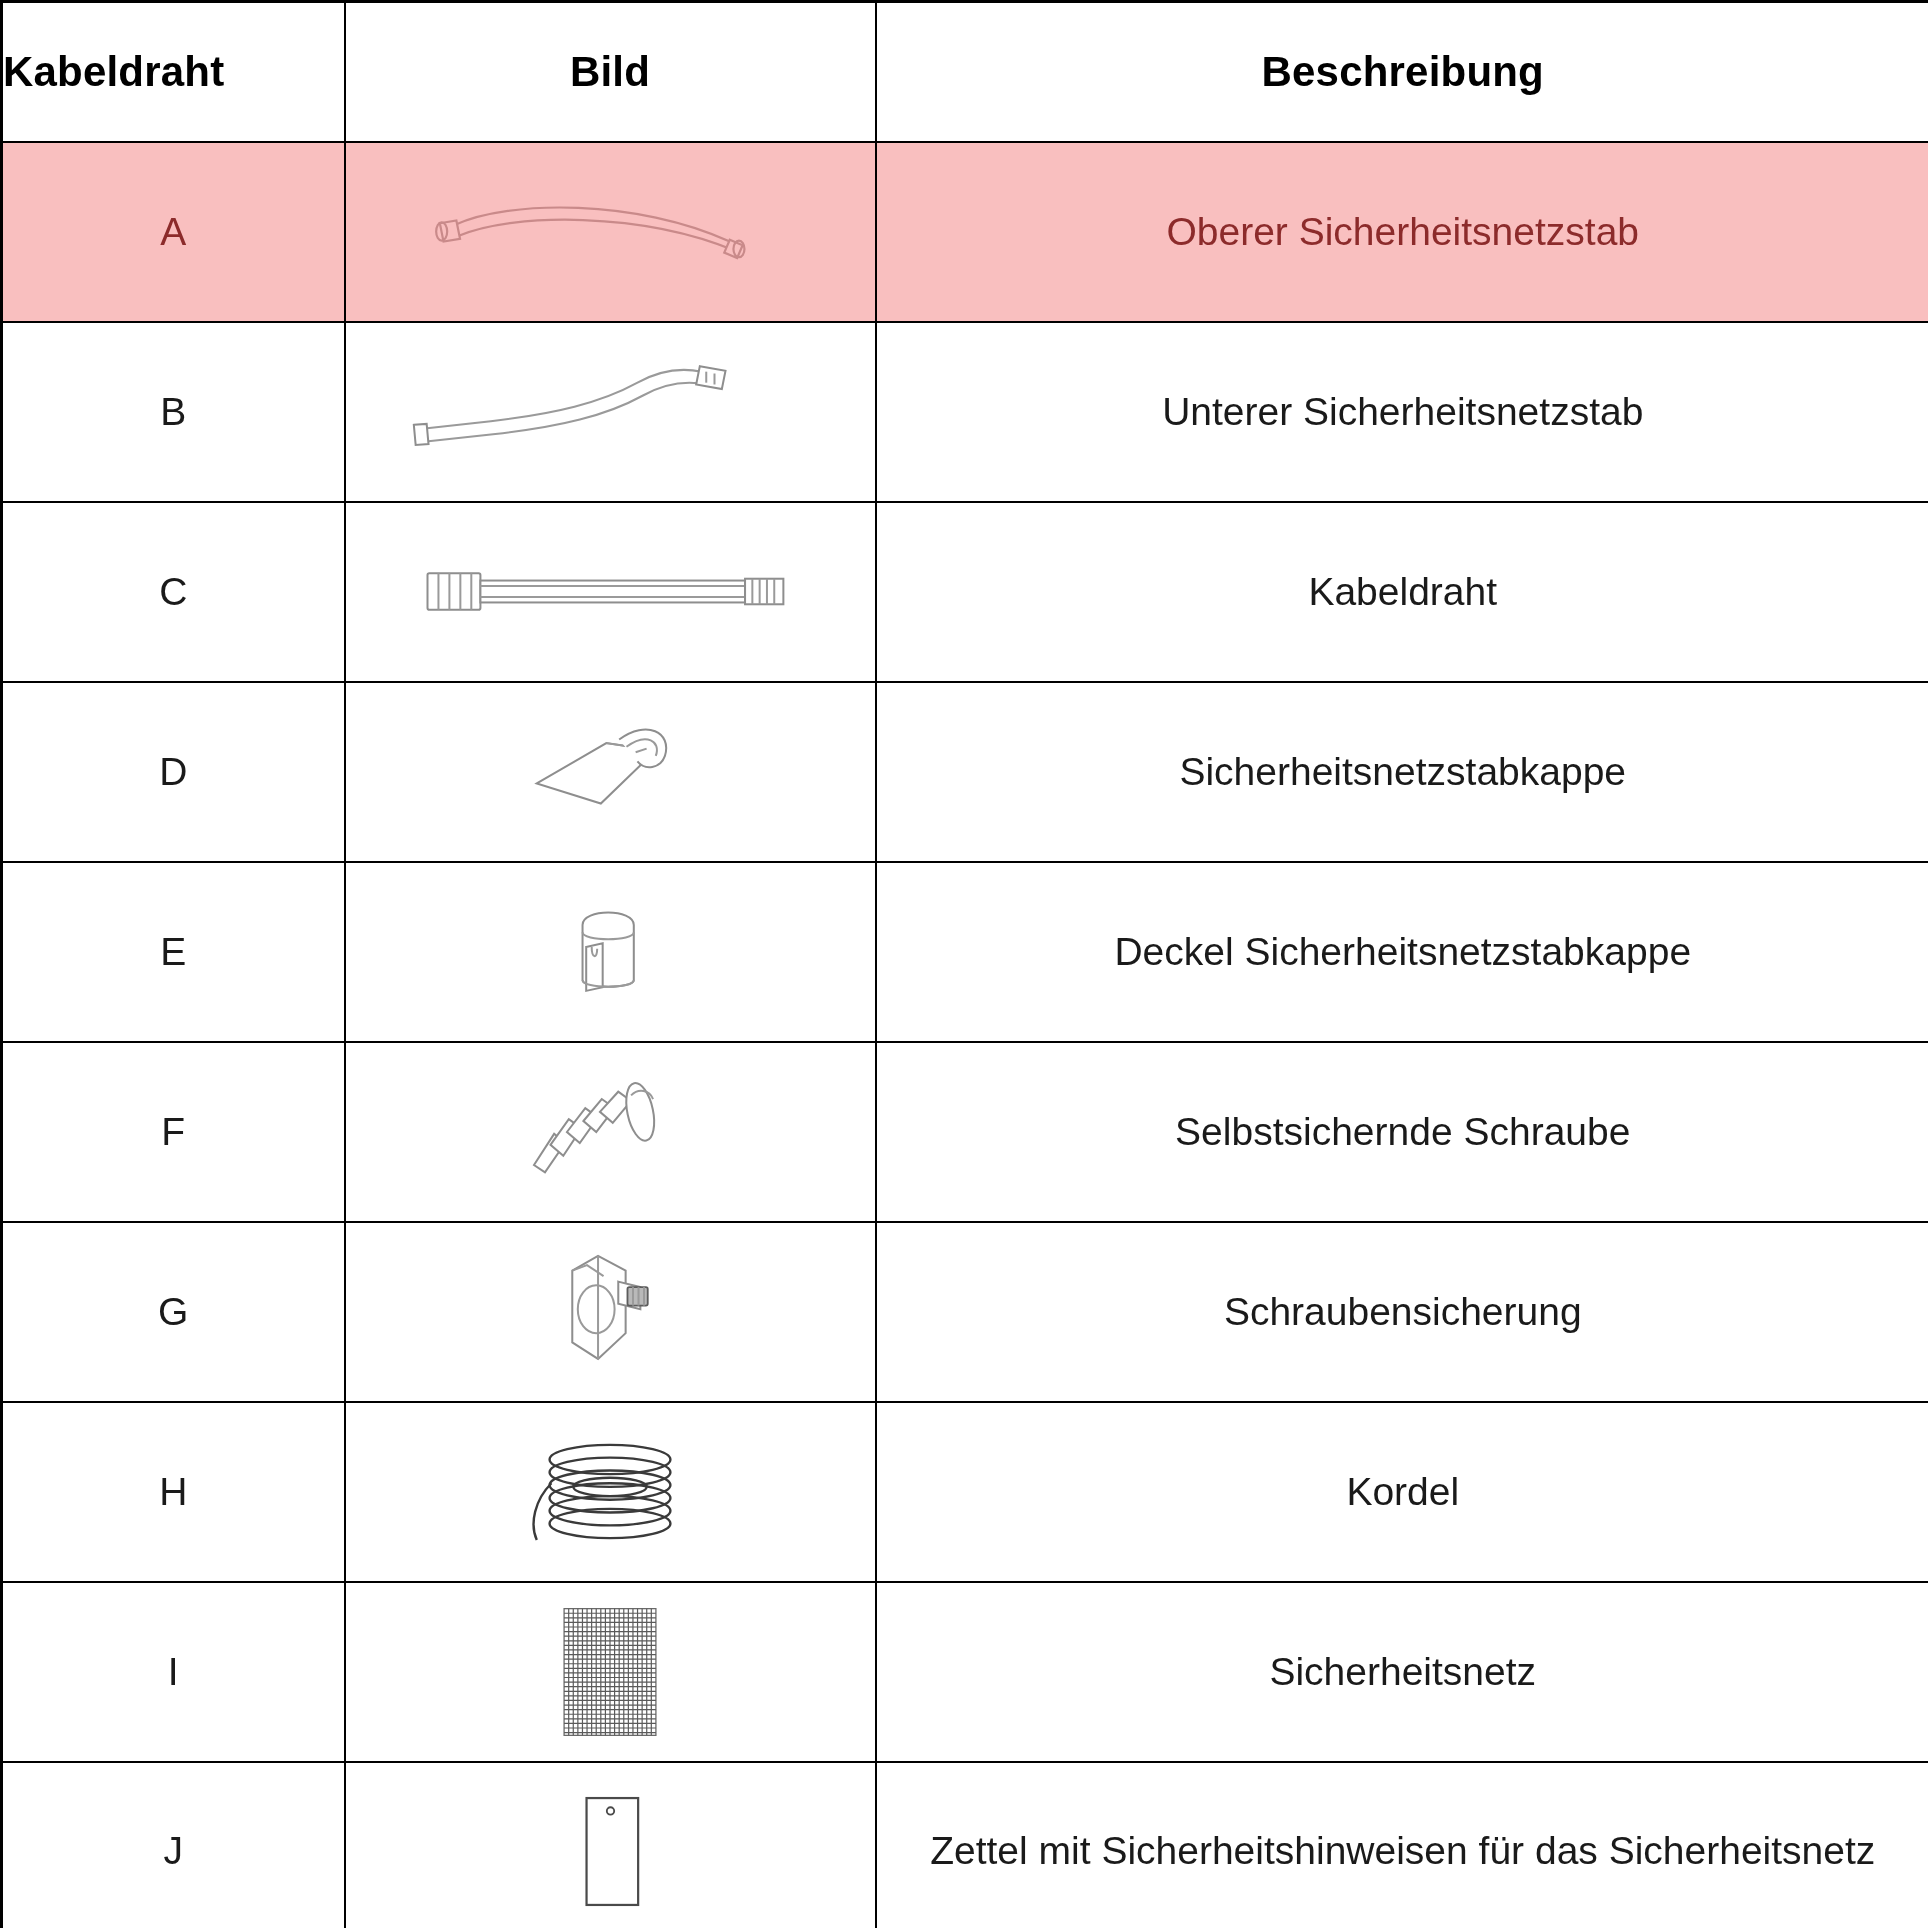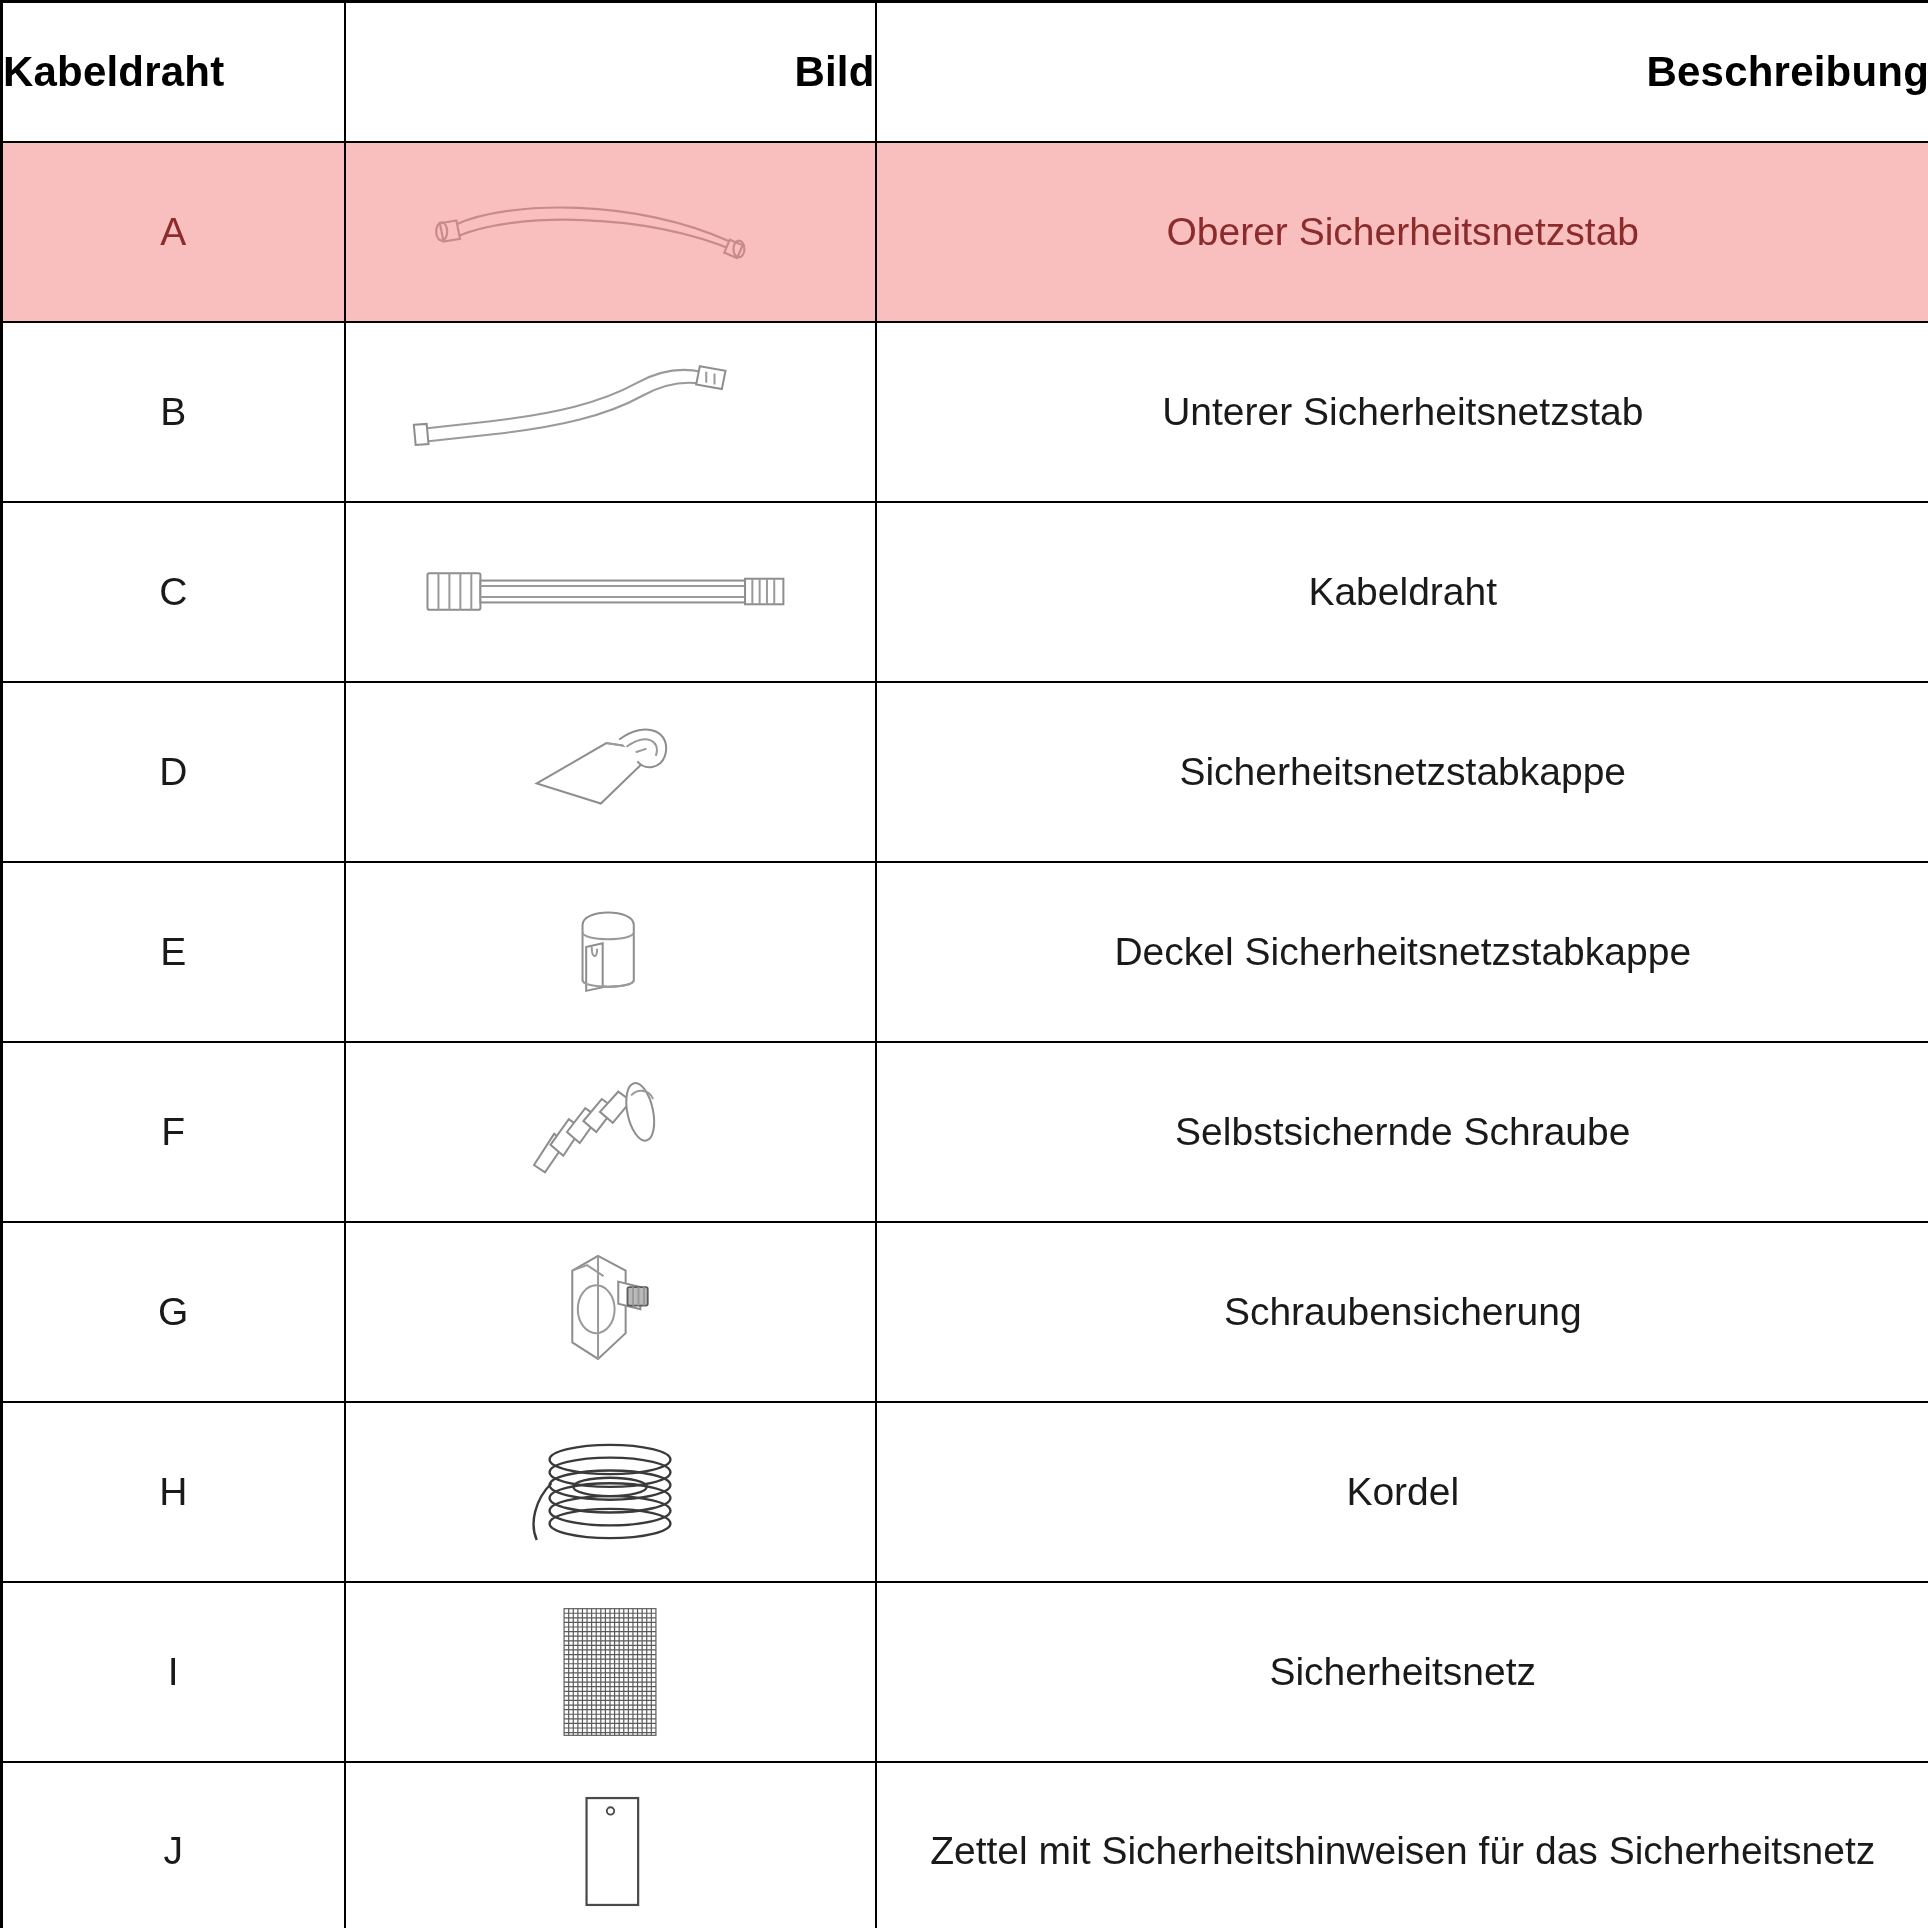--- a/index.html
+++ b/index.html
@@ -36,21 +36,21 @@
   #parts-table {
     border: 3.7px solid #000000;
   }
 
   thead th {
     height: 140px;
     font-size: 42px;
     font-weight: bold;
     color: #000000;
     letter-spacing: 0.2px;
-    text-align: right;
+    text-align: center;
     background: #ffffff;
   }
   thead th.th-part { text-align: left; padding-left: 13px; }
 
   tbody tr { height: 180px; }
 
   td.cell-part {
     text-align: center;
     font-size: 39px;
     color: #1a1a1a;

